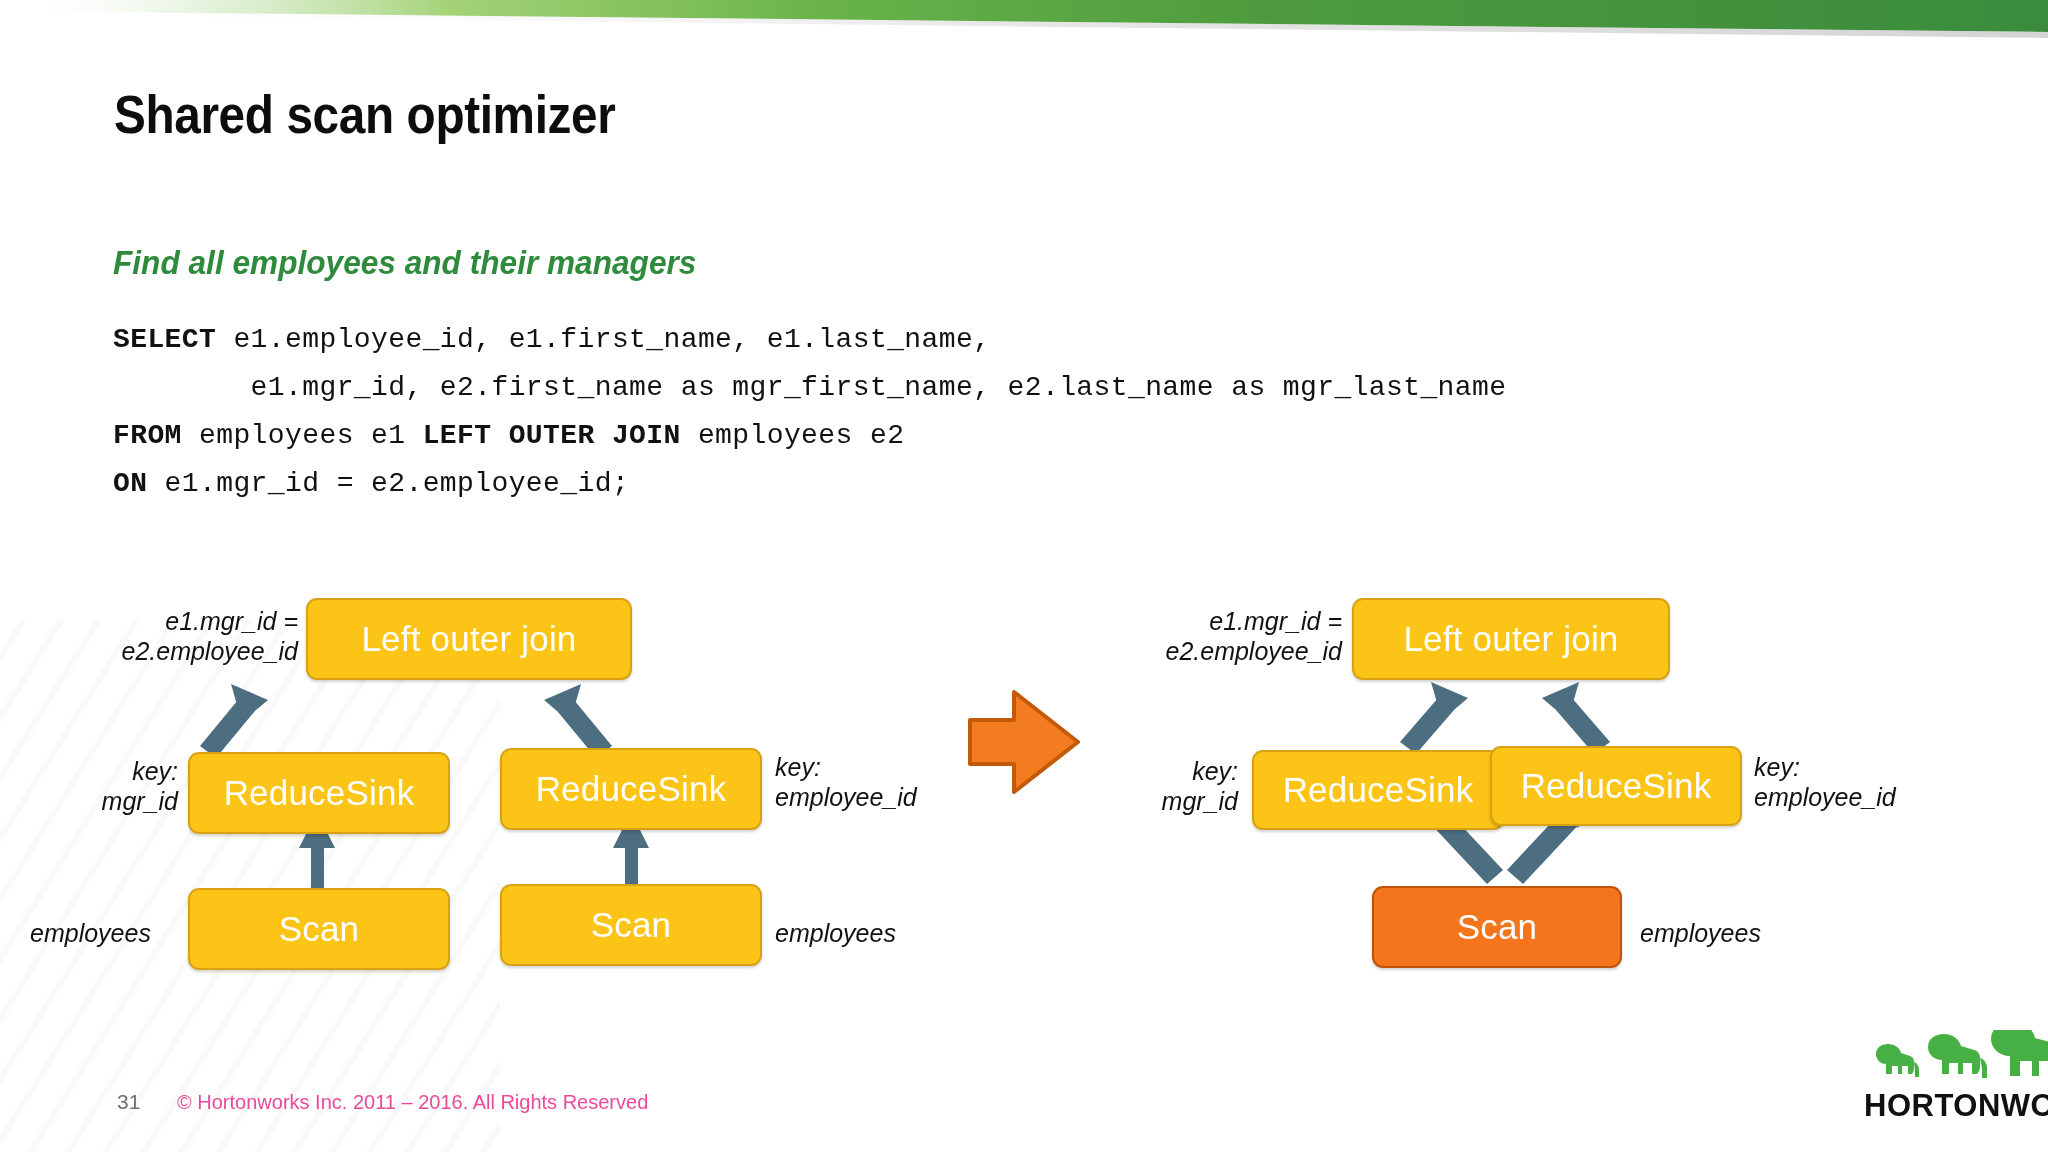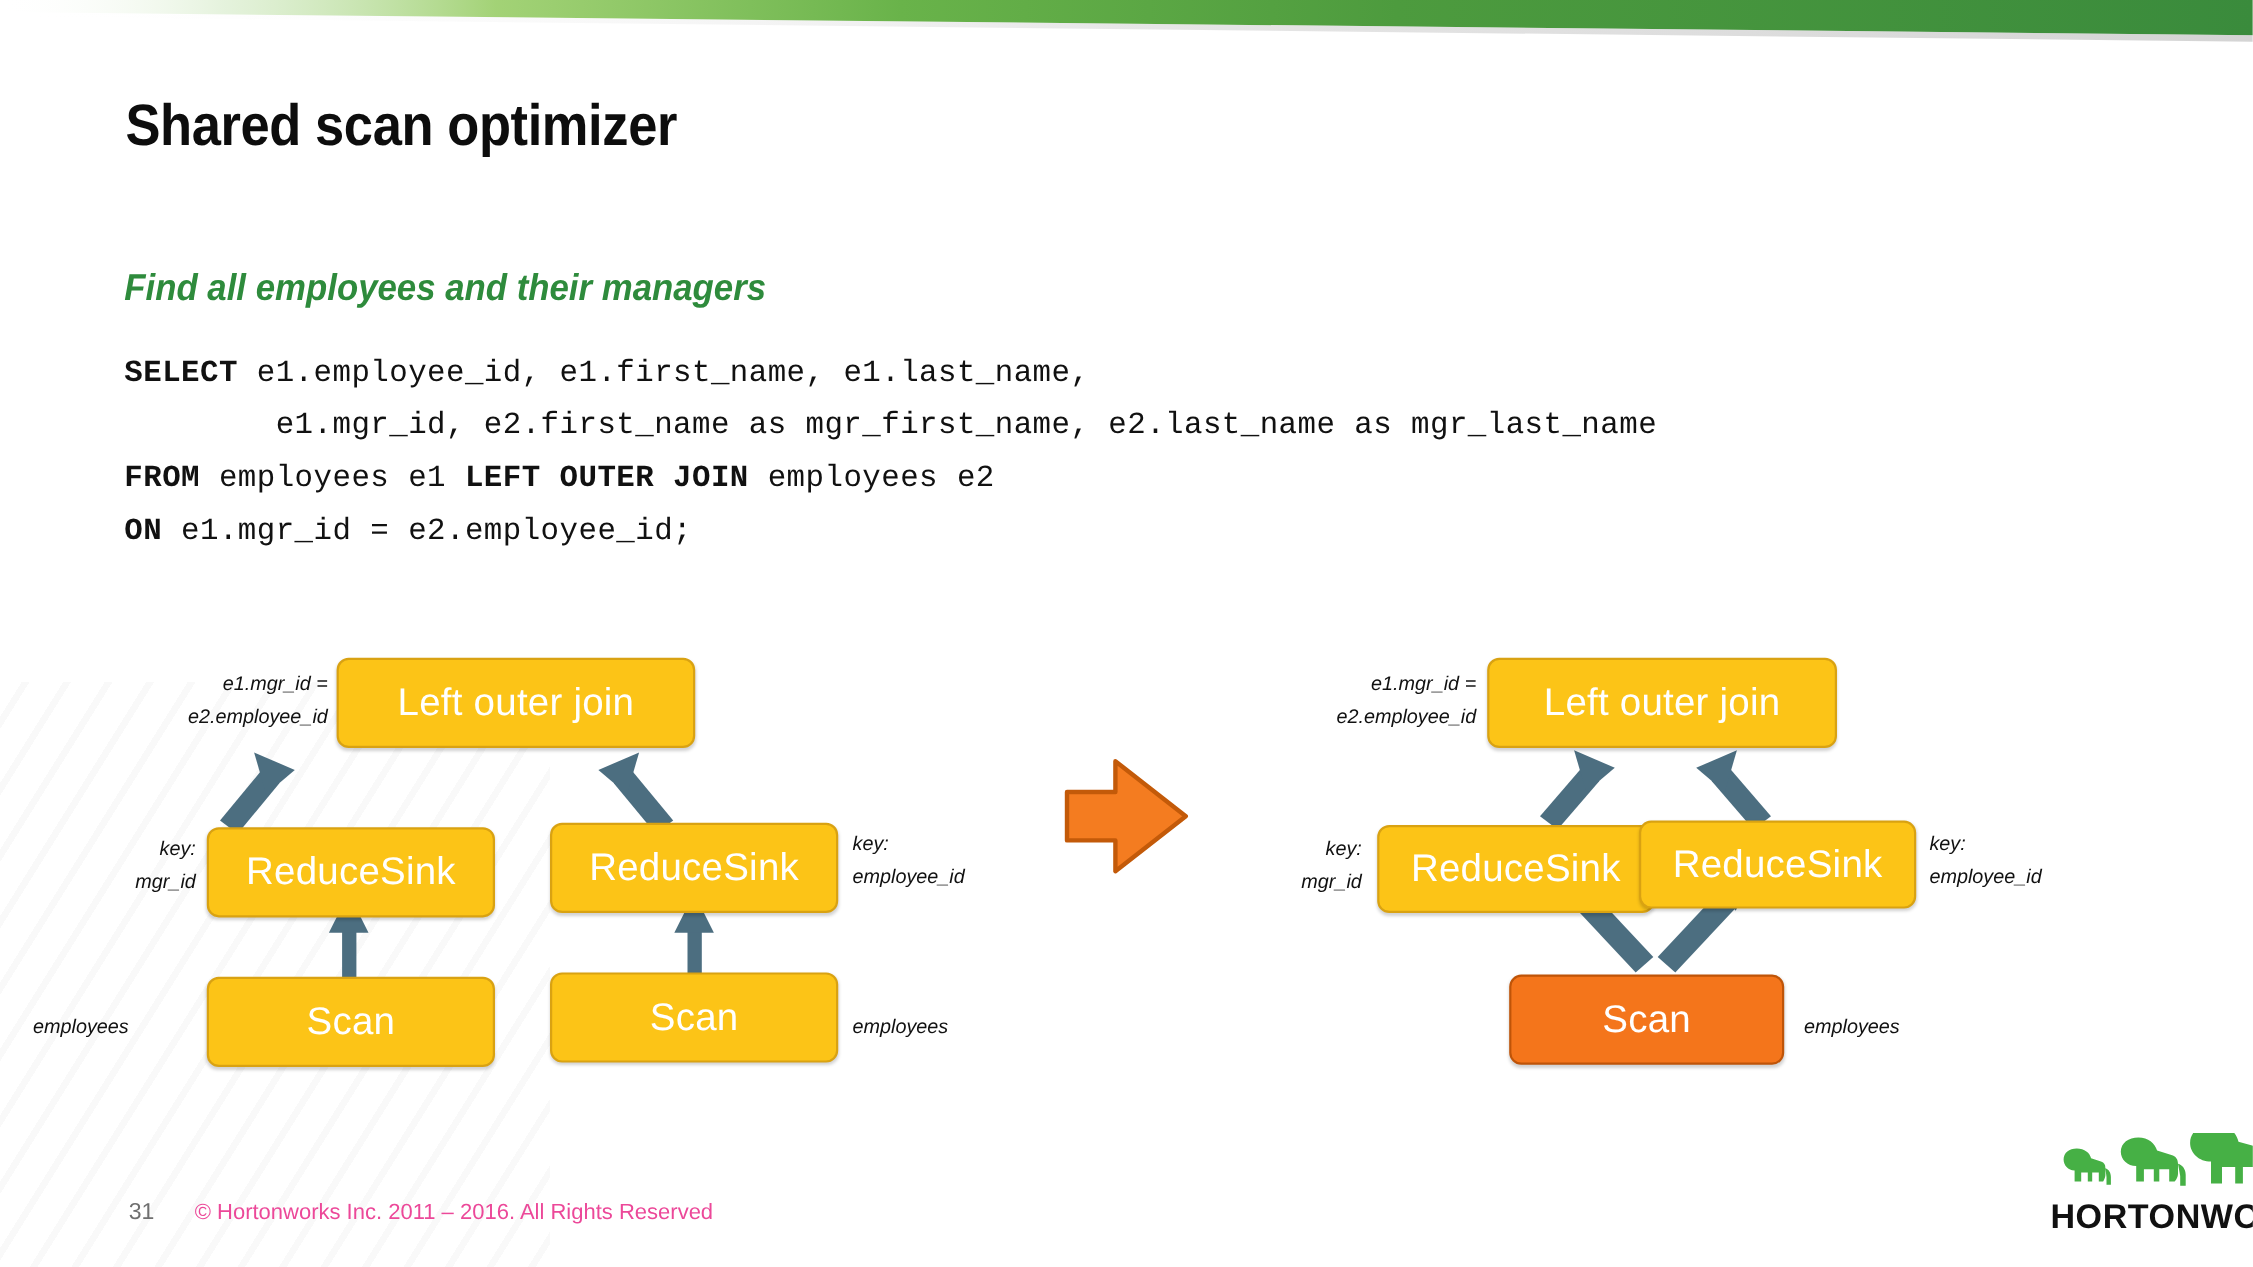--- a/index.html
+++ b/index.html
@@ -107,21 +107,21 @@
     box-shadow: 0 2px 3px rgba(0,0,0,0.18);
   }
   .node.orange {
     background: #F4751B;
     border: 2.5px solid #BF5408;
     box-shadow: 0 2px 3px rgba(0,0,0,0.18);
   }
   .side-label {
     position: absolute;
     font-style: italic;
-    font-size: 18px;
+    font-size: 25px;
     line-height: 30px;
     color: #111111;
     font-family: "Liberation Sans Narrow", "Liberation Sans", sans-serif;
     z-index: 4;
     white-space: nowrap;
   }
   .side-label.right-align { text-align: right; }
   .arrows {
     position: absolute;
     left: 0; top: 0;

